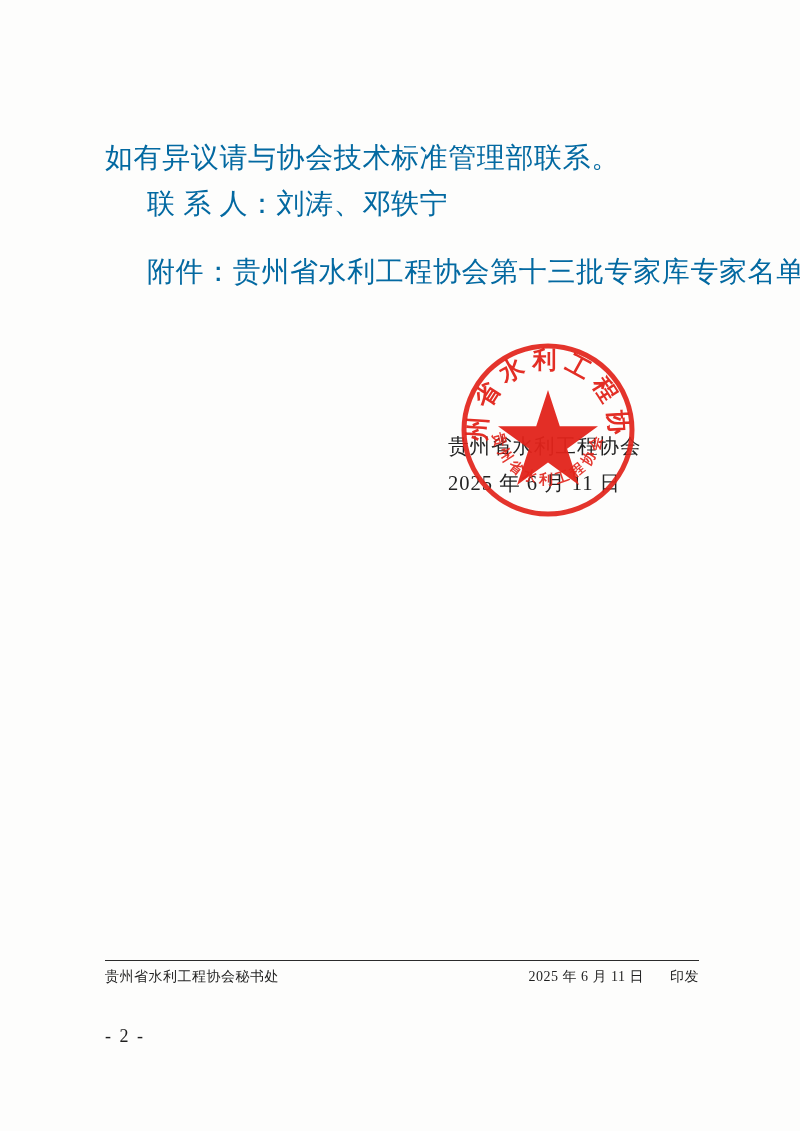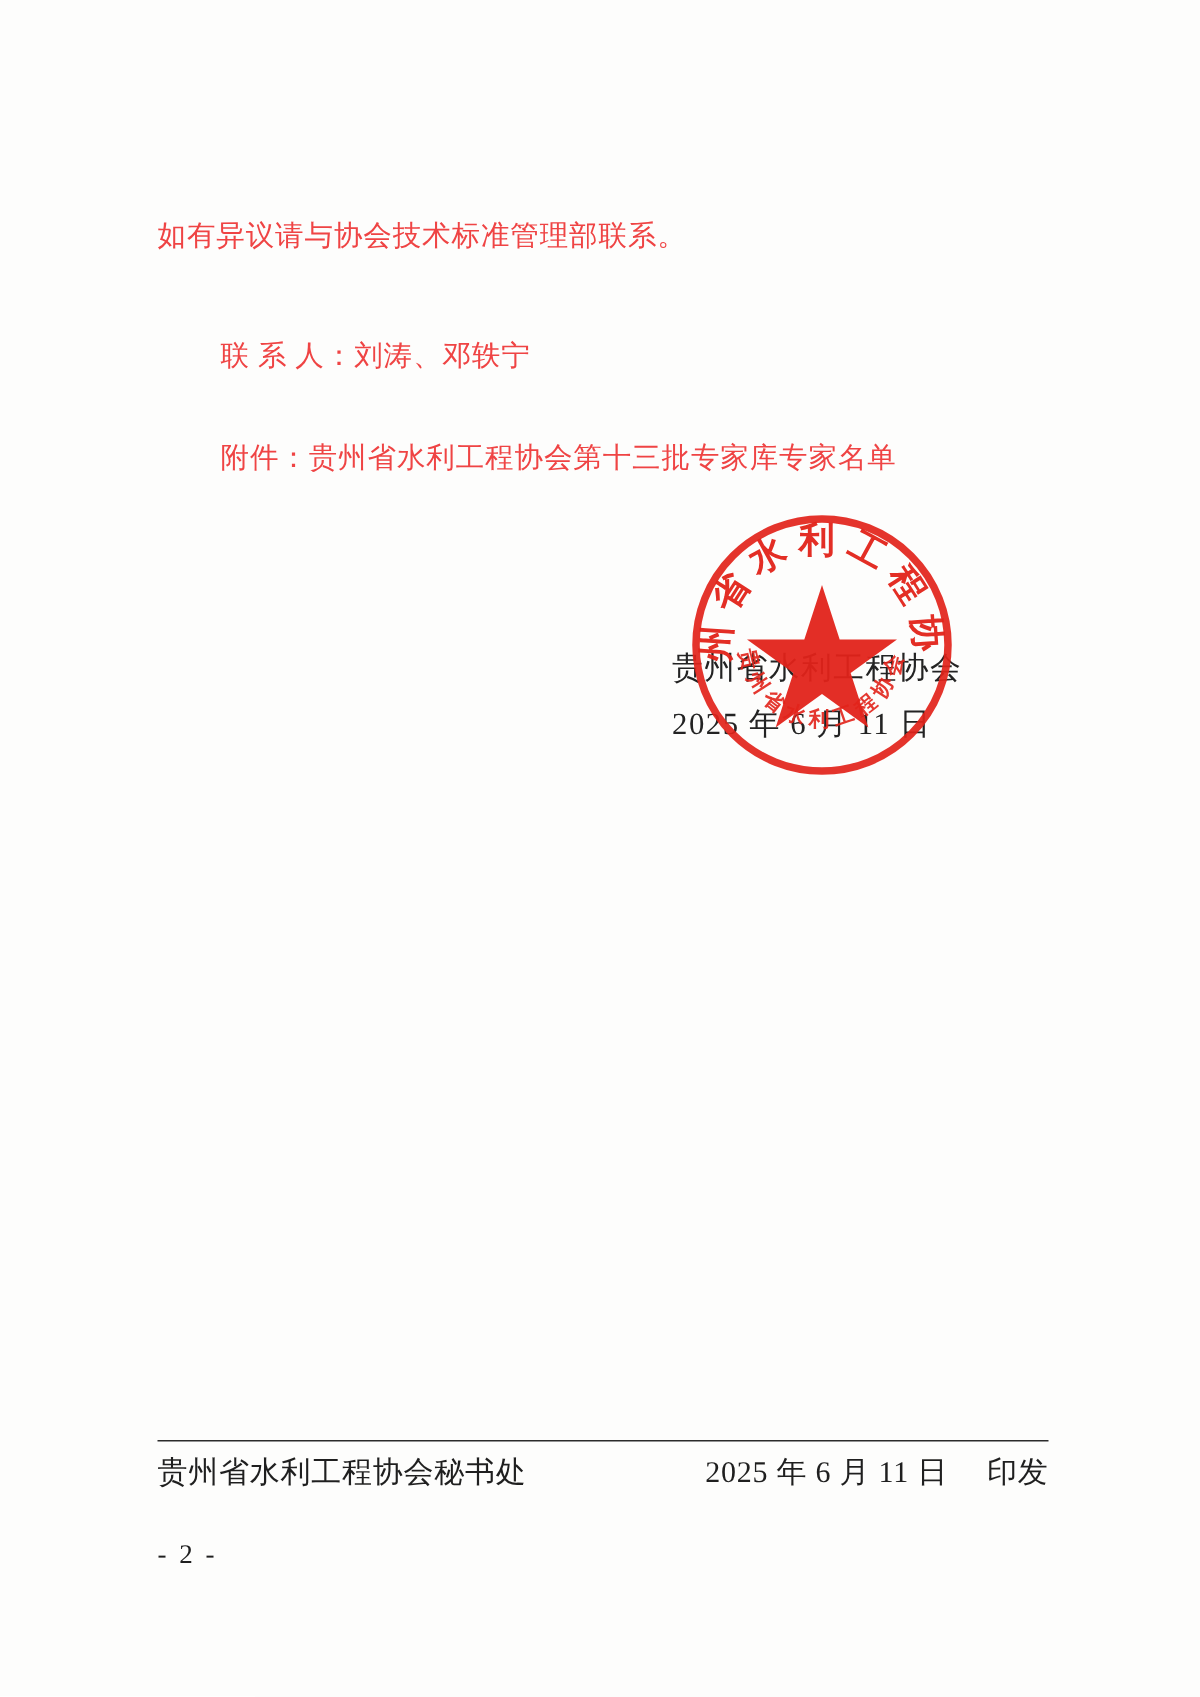--- a/index.html
+++ b/index.html
@@ -24,28 +24,28 @@
 
   
   .doc-body {
     position: absolute;
     left: 105px;
     top: 140px;
     width: 600px;
   }
 
   .para {
-    font-size: 19px;
+    font-size: 28px;
     line-height: 36px;
     letter-spacing: 0.6px;
     white-space: nowrap;
-    color: #ef4444;
+    color: #0369a1;
   }
 
-  .para.indent-1 { padding-left: 42px; margin-top: 34px; }
+  .para.indent-1 { padding-left: 42px; }
   .para.indent-2 { padding-left: 42px; }
 
   .gap-small { height: 10px; }
   .gap-large { height: 32px; }
 
   
   .sign-block {
     position: absolute;
     left: 448px;
     top: 428px;
@@ -80,21 +80,21 @@
     height: 0;
     border-top: 1px solid #2b2b2b;
   }
   .footer-row {
     position: absolute;
     left: 105px;
     top: 968px;
     width: 594px;
     display: flex;
     align-items: baseline;
-    font-size: 20px;
+    font-size: 14px;
     letter-spacing: 0.5px;
     color: #1f1f1f;
     white-space: nowrap;
   }
   .footer-left { flex: 0 0 auto; }
   .footer-right {
     margin-left: auto;
     display: flex;
     gap: 26px;
   }

